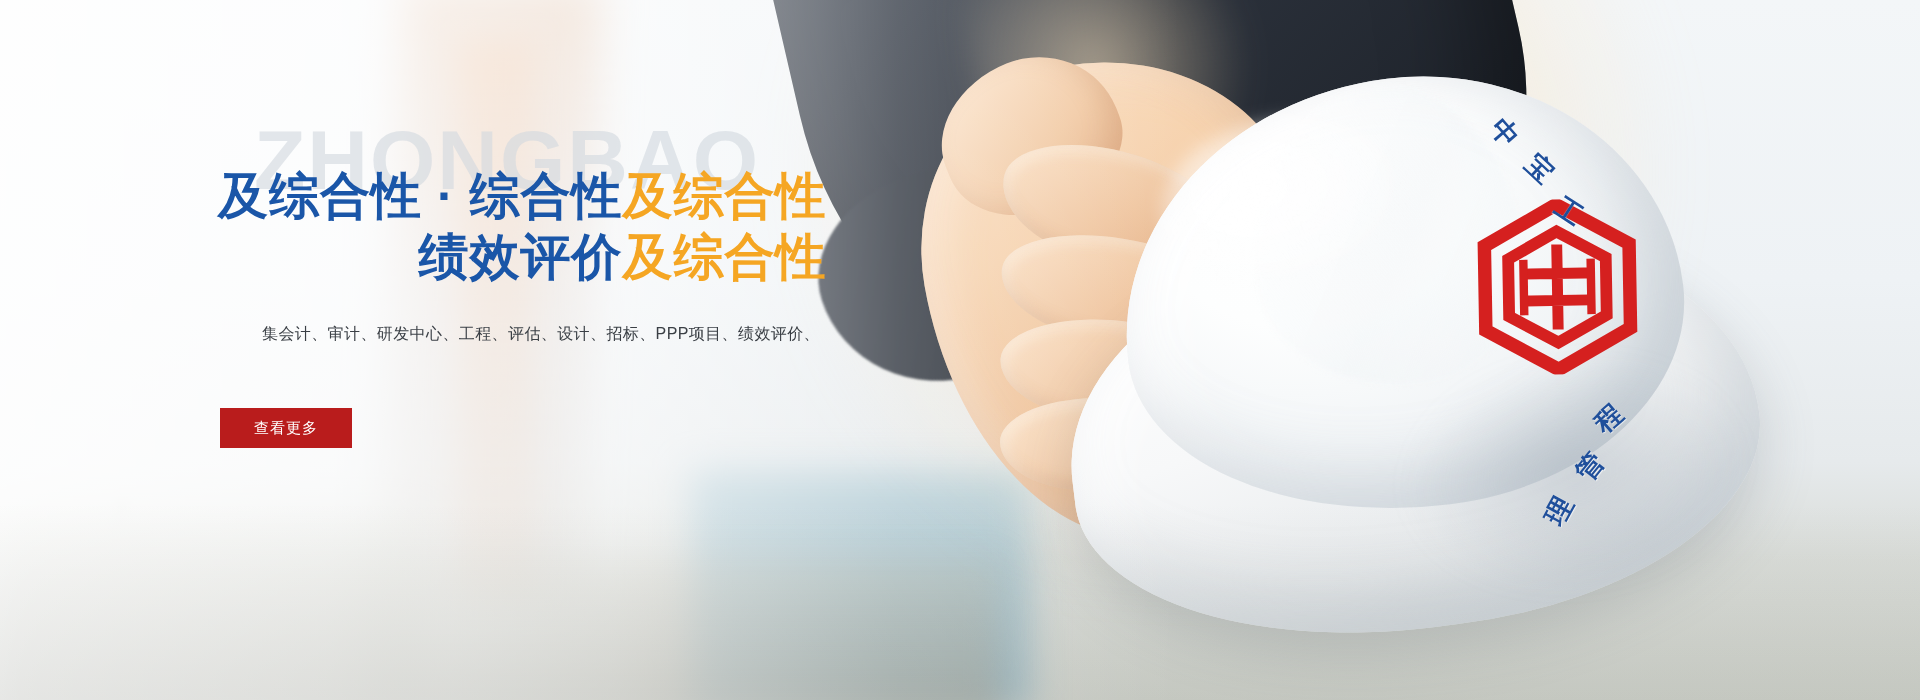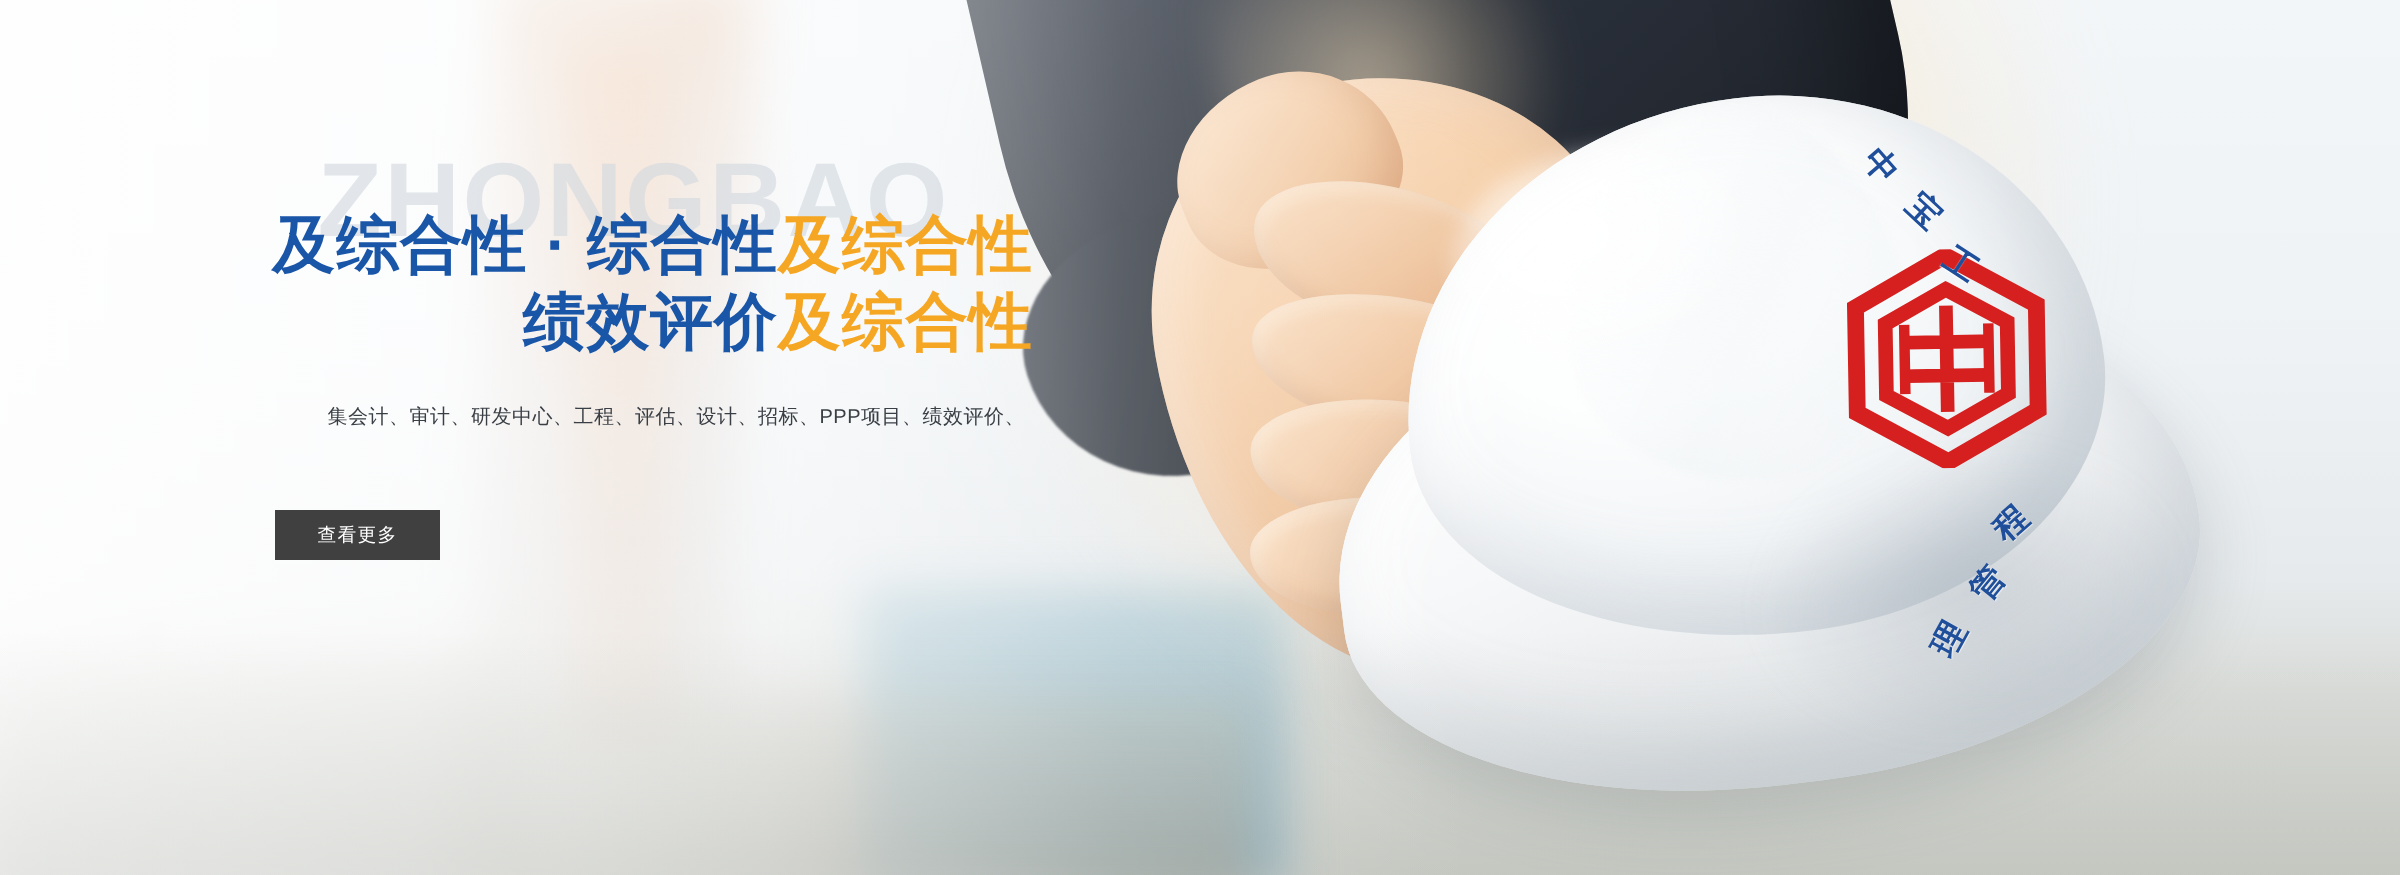--- a/index.html
+++ b/index.html
@@ -239,21 +239,21 @@
   }
   .desc-line { white-space:nowrap; }
 
   .cta {
     position:absolute;
     left:2px; top:408px;
     display:inline-flex;
     align-items:center;
     justify-content:center;
     width:132px; height:40px;
-    background:#404040;
+    background:#b91c1c;
     color:#ffffff;
     font-size:15px;
     letter-spacing:1px;
     border:none;
     cursor:pointer;
     text-decoration:none;
     font-family:"Liberation Sans","DejaVu Sans",sans-serif;
   }
 </style>
 </head>

